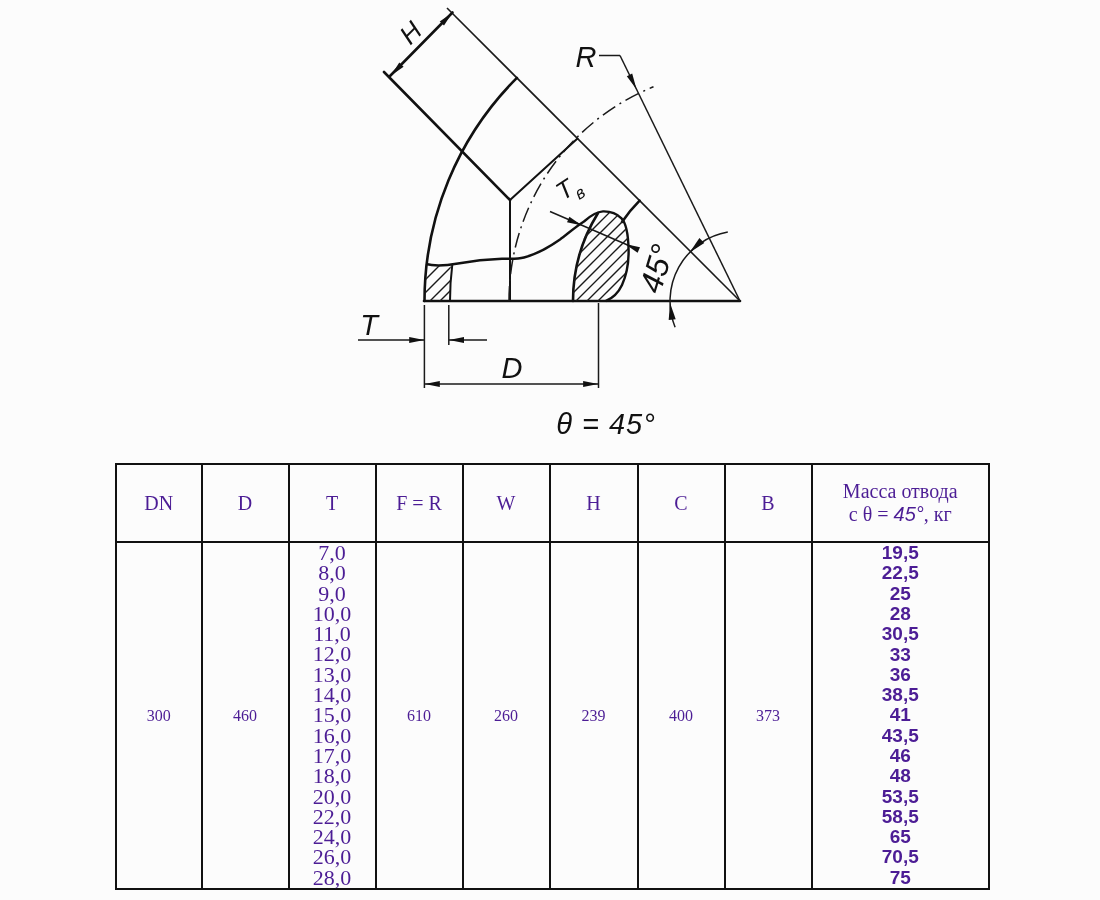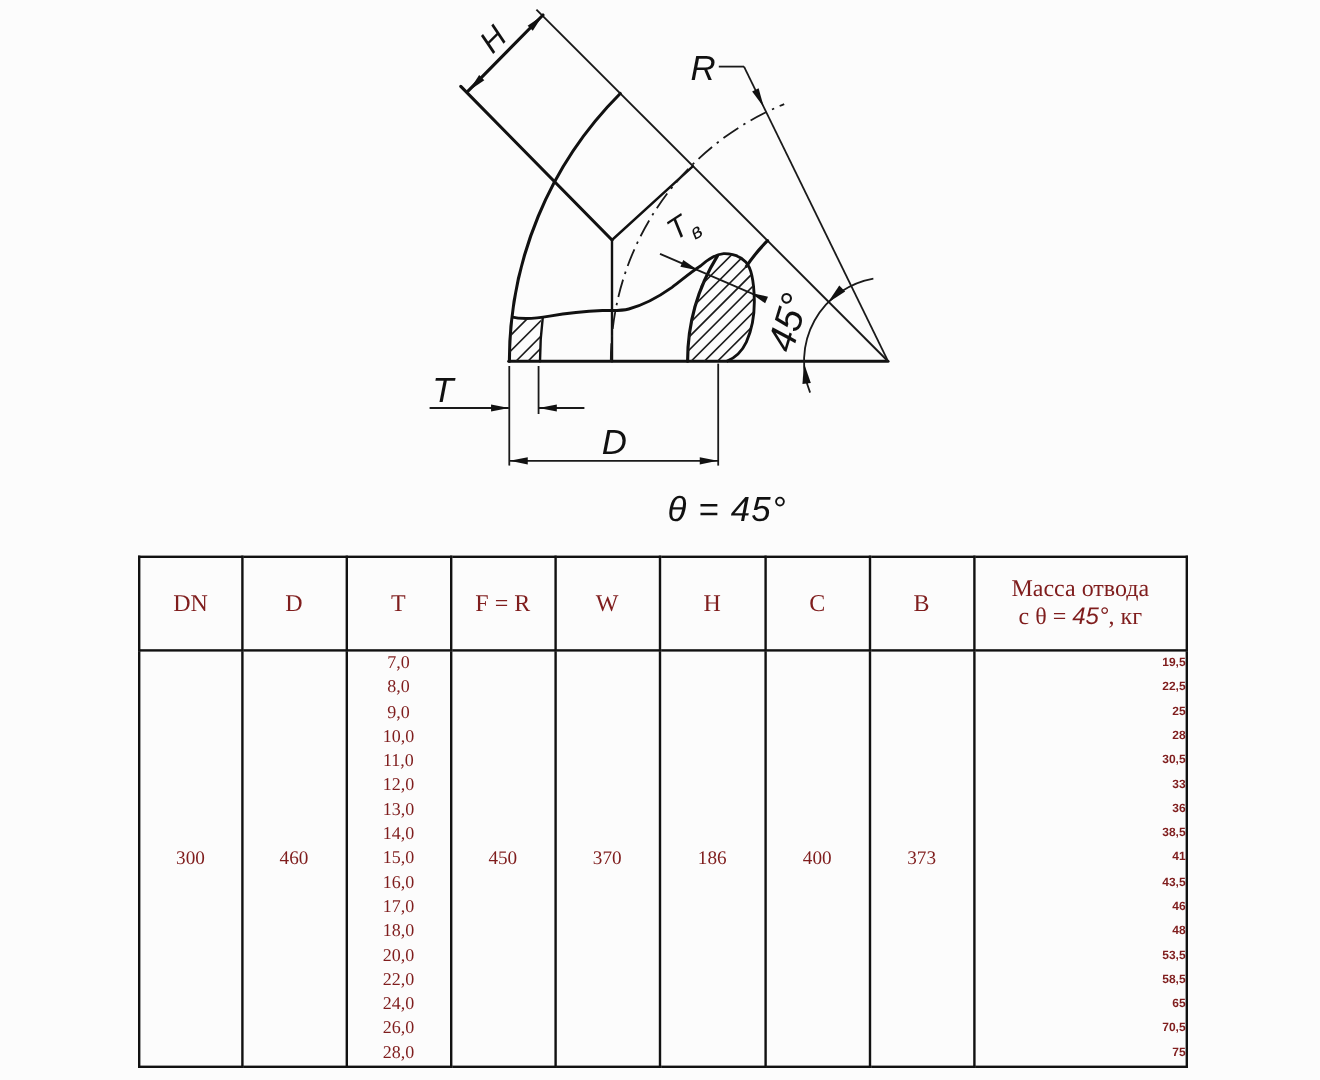--- a/index.html
+++ b/index.html
@@ -1,21 +1,21 @@
 <!DOCTYPE html>
 <html><head><meta charset="utf-8">
 <style>
 html,body{margin:0;padding:0;}
 body{width:1100px;height:900px;background:#fcfcfc;font-family:"Liberation Sans",sans-serif;position:relative;overflow:hidden;}
 svg text{font-family:"Liberation Sans",sans-serif;}
-#tbl{position:absolute;left:115px;top:463px;border-collapse:collapse;table-layout:fixed;font-family:"Liberation Serif",serif;color:#7f1d1d;}
+#tbl{position:absolute;left:115px;top:463px;border-collapse:collapse;table-layout:fixed;font-family:"Liberation Serif",serif;color:#4c1d95;}
 #tbl td{border:2px solid #111;text-align:center;vertical-align:middle;padding:0;}
 #tbl tr.hdr td{height:76px;font-size:20px;}
-#tbl td.vals{font-size:15px;line-height:20.3px;}
-#tbl td.mass{font-family:"Liberation Sans",sans-serif;font-weight:bold;font-size:10px;line-height:20.28px;text-align:right;}
+#tbl td.vals{font-size:22px;line-height:20.3px;}
+#tbl td.mass{font-family:"Liberation Sans",sans-serif;font-weight:bold;font-size:19px;line-height:20.28px;}
 </style></head>
 <body>
 
 <svg width="1100" height="460" viewBox="0 0 1100 460" style="position:absolute;left:0;top:0">
 
 <defs>
 <clipPath id="cwall">
         <path d="M 424.4 301 L 427.2 264.5 C 434 266.2 442 265.8 450.8 264.6 L 450 301 Z"></path>
       </clipPath>
 <clipPath id="cblob">
@@ -131,21 +131,21 @@
         <td>H</td>
         <td>C</td>
         <td>B</td>
 <td>Масса отвода<br>с θ = <span style="font-family:'Liberation Sans';font-style:italic">45°</span>, кг</td>
 </tr>
 
 <tr style="height:341px">
 <td>300</td>
         <td>460</td>
         <td class="vals">7,0<br>8,0<br>9,0<br>10,0<br>11,0<br>12,0<br>13,0<br>14,0<br>15,0<br>16,0<br>17,0<br>18,0<br>20,0<br>22,0<br>24,0<br>26,0<br>28,0</td>
-        <td>450</td>
-        <td>370</td>
-        <td>186</td>
+        <td>610</td>
+        <td>260</td>
+        <td>239</td>
         <td>400</td>
         <td>373</td>
 <td class="mass">19,5<br>22,5<br>25<br>28<br>30,5<br>33<br>36<br>38,5<br>41<br>43,5<br>46<br>48<br>53,5<br>58,5<br>65<br>70,5<br>75</td>
 </tr>
 </tbody>
   </table>
 
 </body></html>

